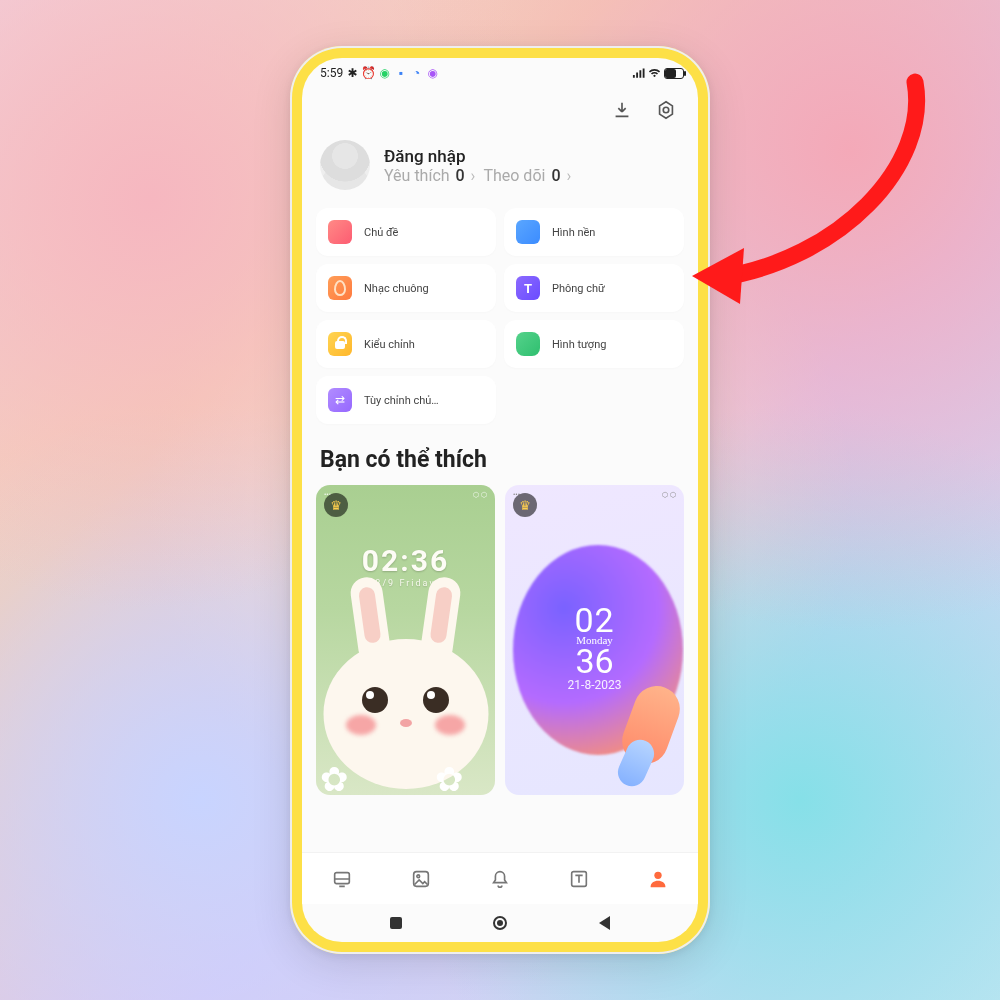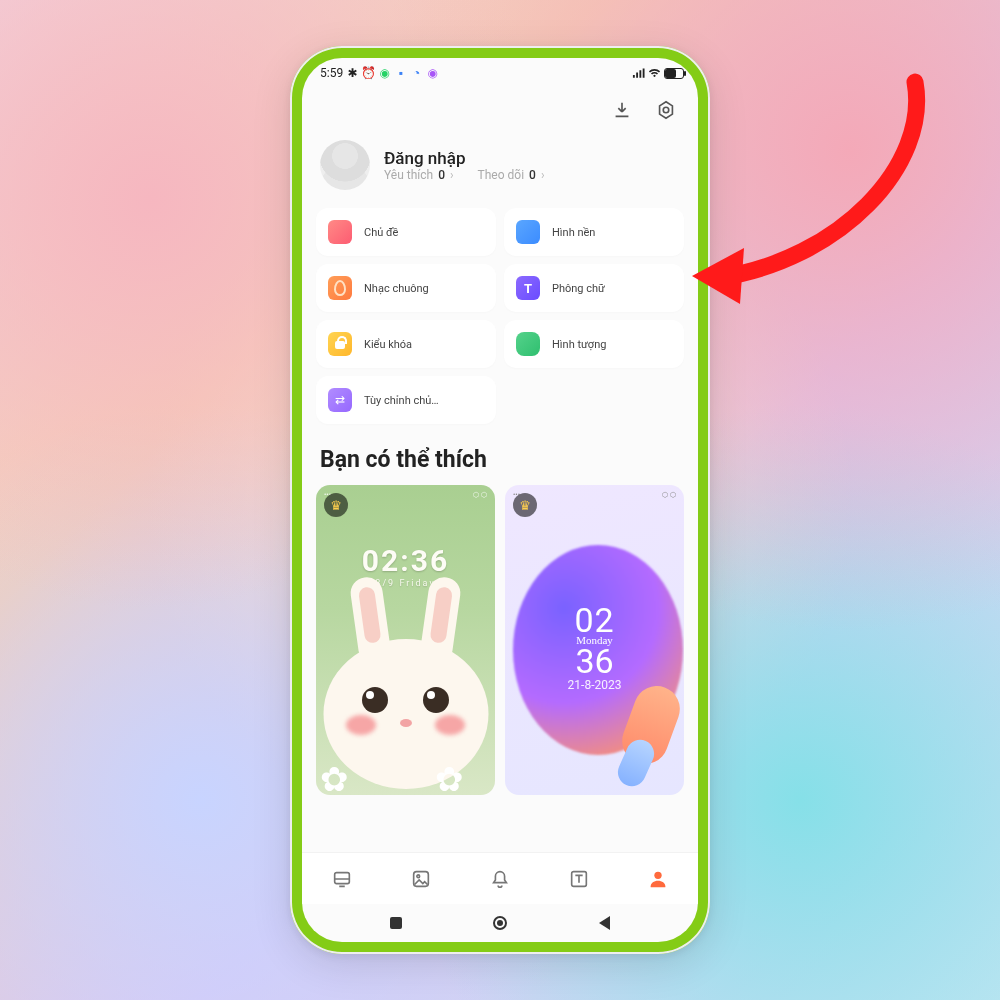--- a/index.html
+++ b/index.html
@@ -12,21 +12,21 @@
       radial-gradient(circle at 20% 80%, #c8d4ff 0%, transparent 35%),
       radial-gradient(circle at 80% 80%, #86e0e8 0%, transparent 35%),
       radial-gradient(circle at 50% 50%, #ffe4c8 0%, transparent 50%),
       linear-gradient(135deg, #f2d3dc 0%, #f5ceb6 30%, #d9c8f4 60%, #c8e6f4 100%);
     position: relative; overflow: hidden;
   }
   
   .phone {
     position: absolute; left: 50%; top: 50%; transform: translate(-50%, -50%);
     width: 420px; height: 908px;
-    background: #84cc16; border-radius: 52px;
+    background: #fde047; border-radius: 52px;
     box-shadow: 0 10px 40px rgba(0,0,0,0.12), 0 2px 8px rgba(0,0,0,0.08), inset 0 0 0 2px #eee;
     padding: 12px;
   }
   .screen {
     width: 100%; height: 100%;
     background: #fbfbfb; border-radius: 40px;
     overflow: hidden; position: relative;
     display: flex; flex-direction: column;
   }
   
@@ -45,21 +45,21 @@
   .toolbar .tb { width: 28px; height: 28px; display: flex; align-items: center; justify-content: center; }
   
   .profile { display: flex; align-items: center; gap: 14px; padding: 10px 4px 14px; }
   .avatar {
     width: 50px; height: 50px; border-radius: 50%;
     background: radial-gradient(circle at 50% 32%, #e6e6e6 30%, #ddd 31% 60%, transparent 61%),
                 radial-gradient(circle at 50% 98%, #e6e6e6 46%, transparent 47%),
                 #eee;
   }
   .login { font-size: 17px; color: #222; font-weight: 500; }
-  .stats { display: flex; gap: 24px; font-size: 12px; color: #aaa; }
+  .stats { display: flex; gap: 8px; font-size: 16px; color: #aaa; }
   .stats b { color: #333; font-weight: 500; margin: 0 2px; }
   .stats .chev { color: #bbb; }
   
   .grid { display: grid; grid-template-columns: 1fr 1fr; gap: 8px; padding-top: 4px; }
   .cat {
     background: #fff; border-radius: 12px;
     display: flex; align-items: center; gap: 12px;
     padding: 12px 12px; font-size: 11px; color: #444;
     box-shadow: 0 1px 2px rgba(0,0,0,0.02);
     overflow: hidden; white-space: nowrap; text-overflow: ellipsis;
@@ -215,21 +215,21 @@
         <div class="cat">
           <span class="cico ring"></span>
           <span>Nhạc chuông</span>
         </div>
         <div class="cat">
           <span class="cico font"></span>
           <span>Phông chữ</span>
         </div>
         <div class="cat">
           <span class="cico lock"></span>
-          <span>Kiểu khóa</span>
+          <span>Kiểu chỉnh</span>
         </div>
         <div class="cat">
           <span class="cico iconset"></span>
           <span>Hình tượng</span>
         </div>
         <div class="cat">
           <span class="cico custom"></span>
           <span>Tùy chỉnh chủ…</span>
         </div>
       </div>

